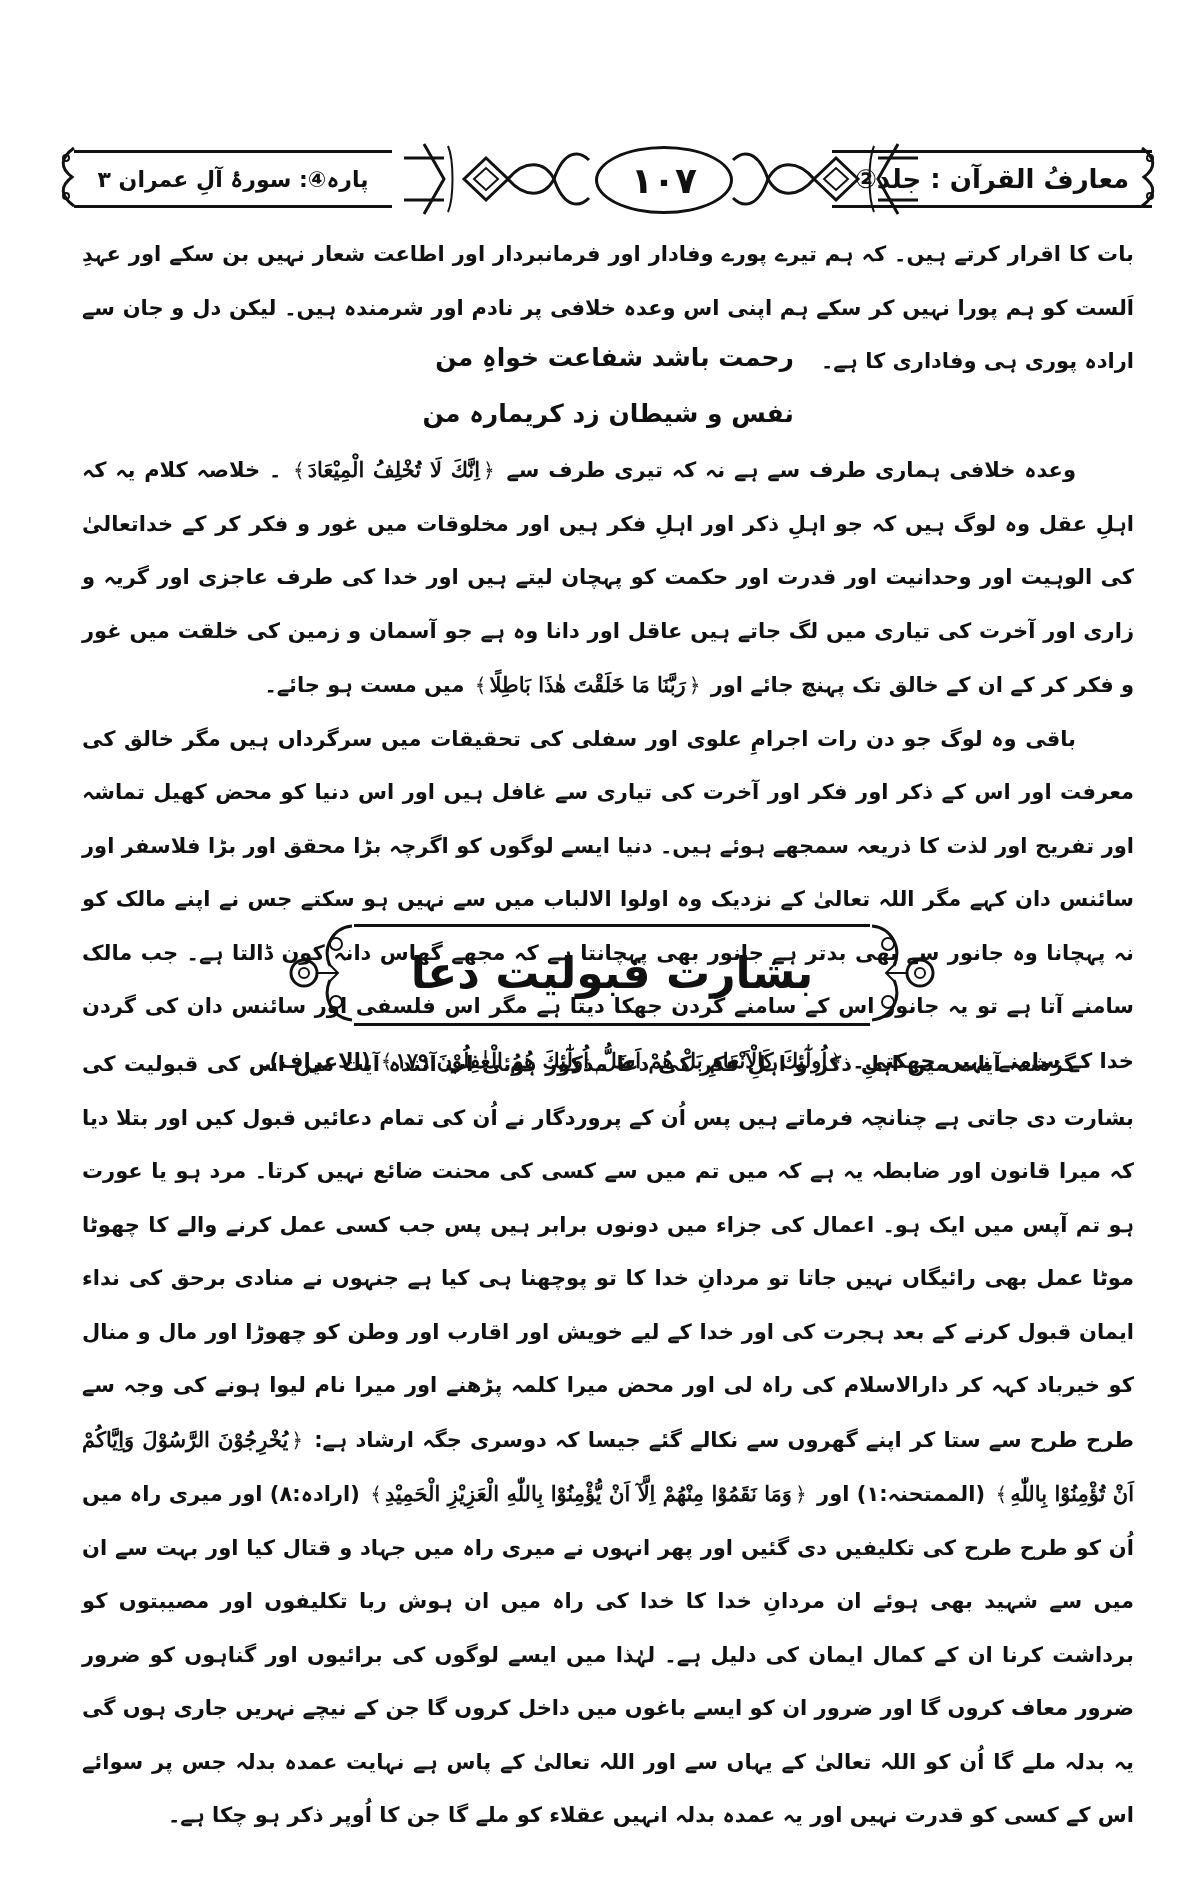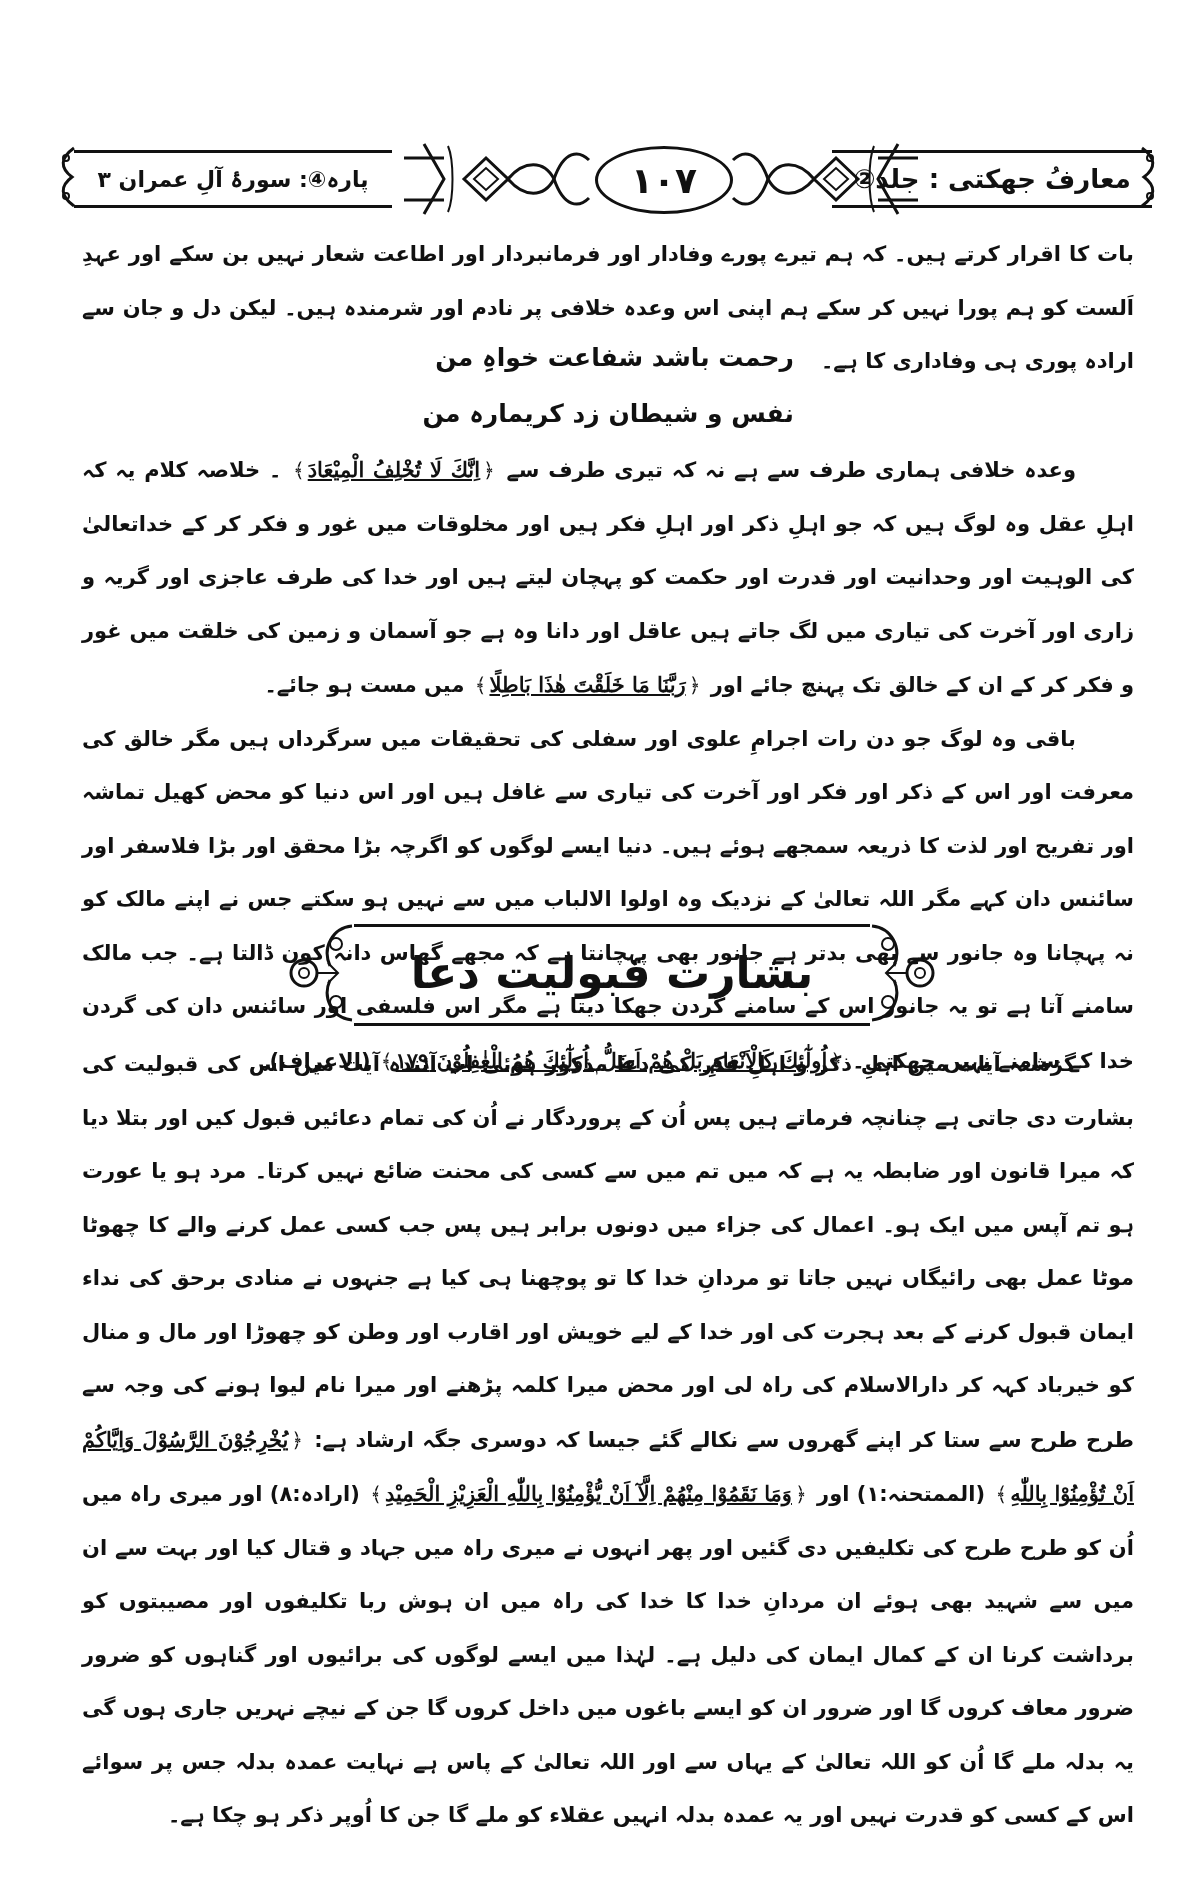--- a/index.html
+++ b/index.html
@@ -31,21 +31,21 @@
     }
 
     
     .text-block {
       position: absolute; left: 70px; width: 1052px; direction: rtl; text-align: justify;
       text-align-last: right; font-size: 21px; font-weight: bold; line-height: 53.5px;
       font-family: "DejaVu Sans", sans-serif; letter-spacing: 0px;
     }
     .para { margin: 0; }
     .para.indent { text-indent: 58px; }
-    .verse { font-family: "DejaVu Serif", serif; font-weight: bold; text-decoration: underline; }
+    .verse { font-family: "DejaVu Serif", serif; font-weight: bold; }
     .bracket { font-family: "DejaVu Sans", sans-serif; font-weight: normal; font-size: 20px; padding: 0 3px; }
 
     .couplet {
       position: absolute; left: 300px; width: 600px; direction: rtl; text-align: center;
       font-size: 25px; font-weight: bold; line-height: 56px;
     }
     .couplet div { text-align: right; padding-right: 118px; }
 
     
     .section-head { position: absolute; left: 270px; top: 918px; width: 660px; height: 110px; }
@@ -96,21 +96,21 @@
         <path d="M0 18 H40 M0 60 H40" stroke="#111" stroke-width="3"></path>
         <path d="M20 4 L40 39 L20 74" fill="none" stroke="#111" stroke-width="3"></path>
         <path d="M60 39 L82 18 L104 39 L82 60 Z" fill="none" stroke="#111" stroke-width="3"></path>
         <path d="M70 39 L82 28 L94 39 L82 50 Z" fill="none" stroke="#111" stroke-width="2"></path>
         <path d="M104 39 C120 20, 140 20, 150 39 C140 58, 120 58, 104 39" fill="none" stroke="#111" stroke-width="3"></path>
         <path d="M150 39 C160 10, 175 10, 185 20 M150 39 C160 68, 175 68, 185 58" fill="none" stroke="#111" stroke-width="3"></path>
         <path d="M44 6 C50 20, 50 58, 44 72" fill="none" stroke="#111" stroke-width="2"></path>
       </svg>
     </div>
 
-    <div class="hdr-box hdr-right">معارفُ جھکتی : جلد②</div>
+    <div class="hdr-box hdr-right">معارفُ القرآن : جلد②</div>
 
     <div class="hdr-cap" style="left:1086px; transform:scaleX(-1);">
       <svg viewBox="0 0 26 66">
           <path d="M22 4 C8 14, 8 24, 20 33 C8 42, 8 52, 22 62" fill="none" stroke="#111" stroke-width="3"></path>
           <circle cx="14" cy="14" r="3" fill="none" stroke="#111" stroke-width="2"></circle>
           <circle cx="14" cy="52" r="3" fill="none" stroke="#111" stroke-width="2"></circle>
         </svg>
     </div>
   </div>
 

